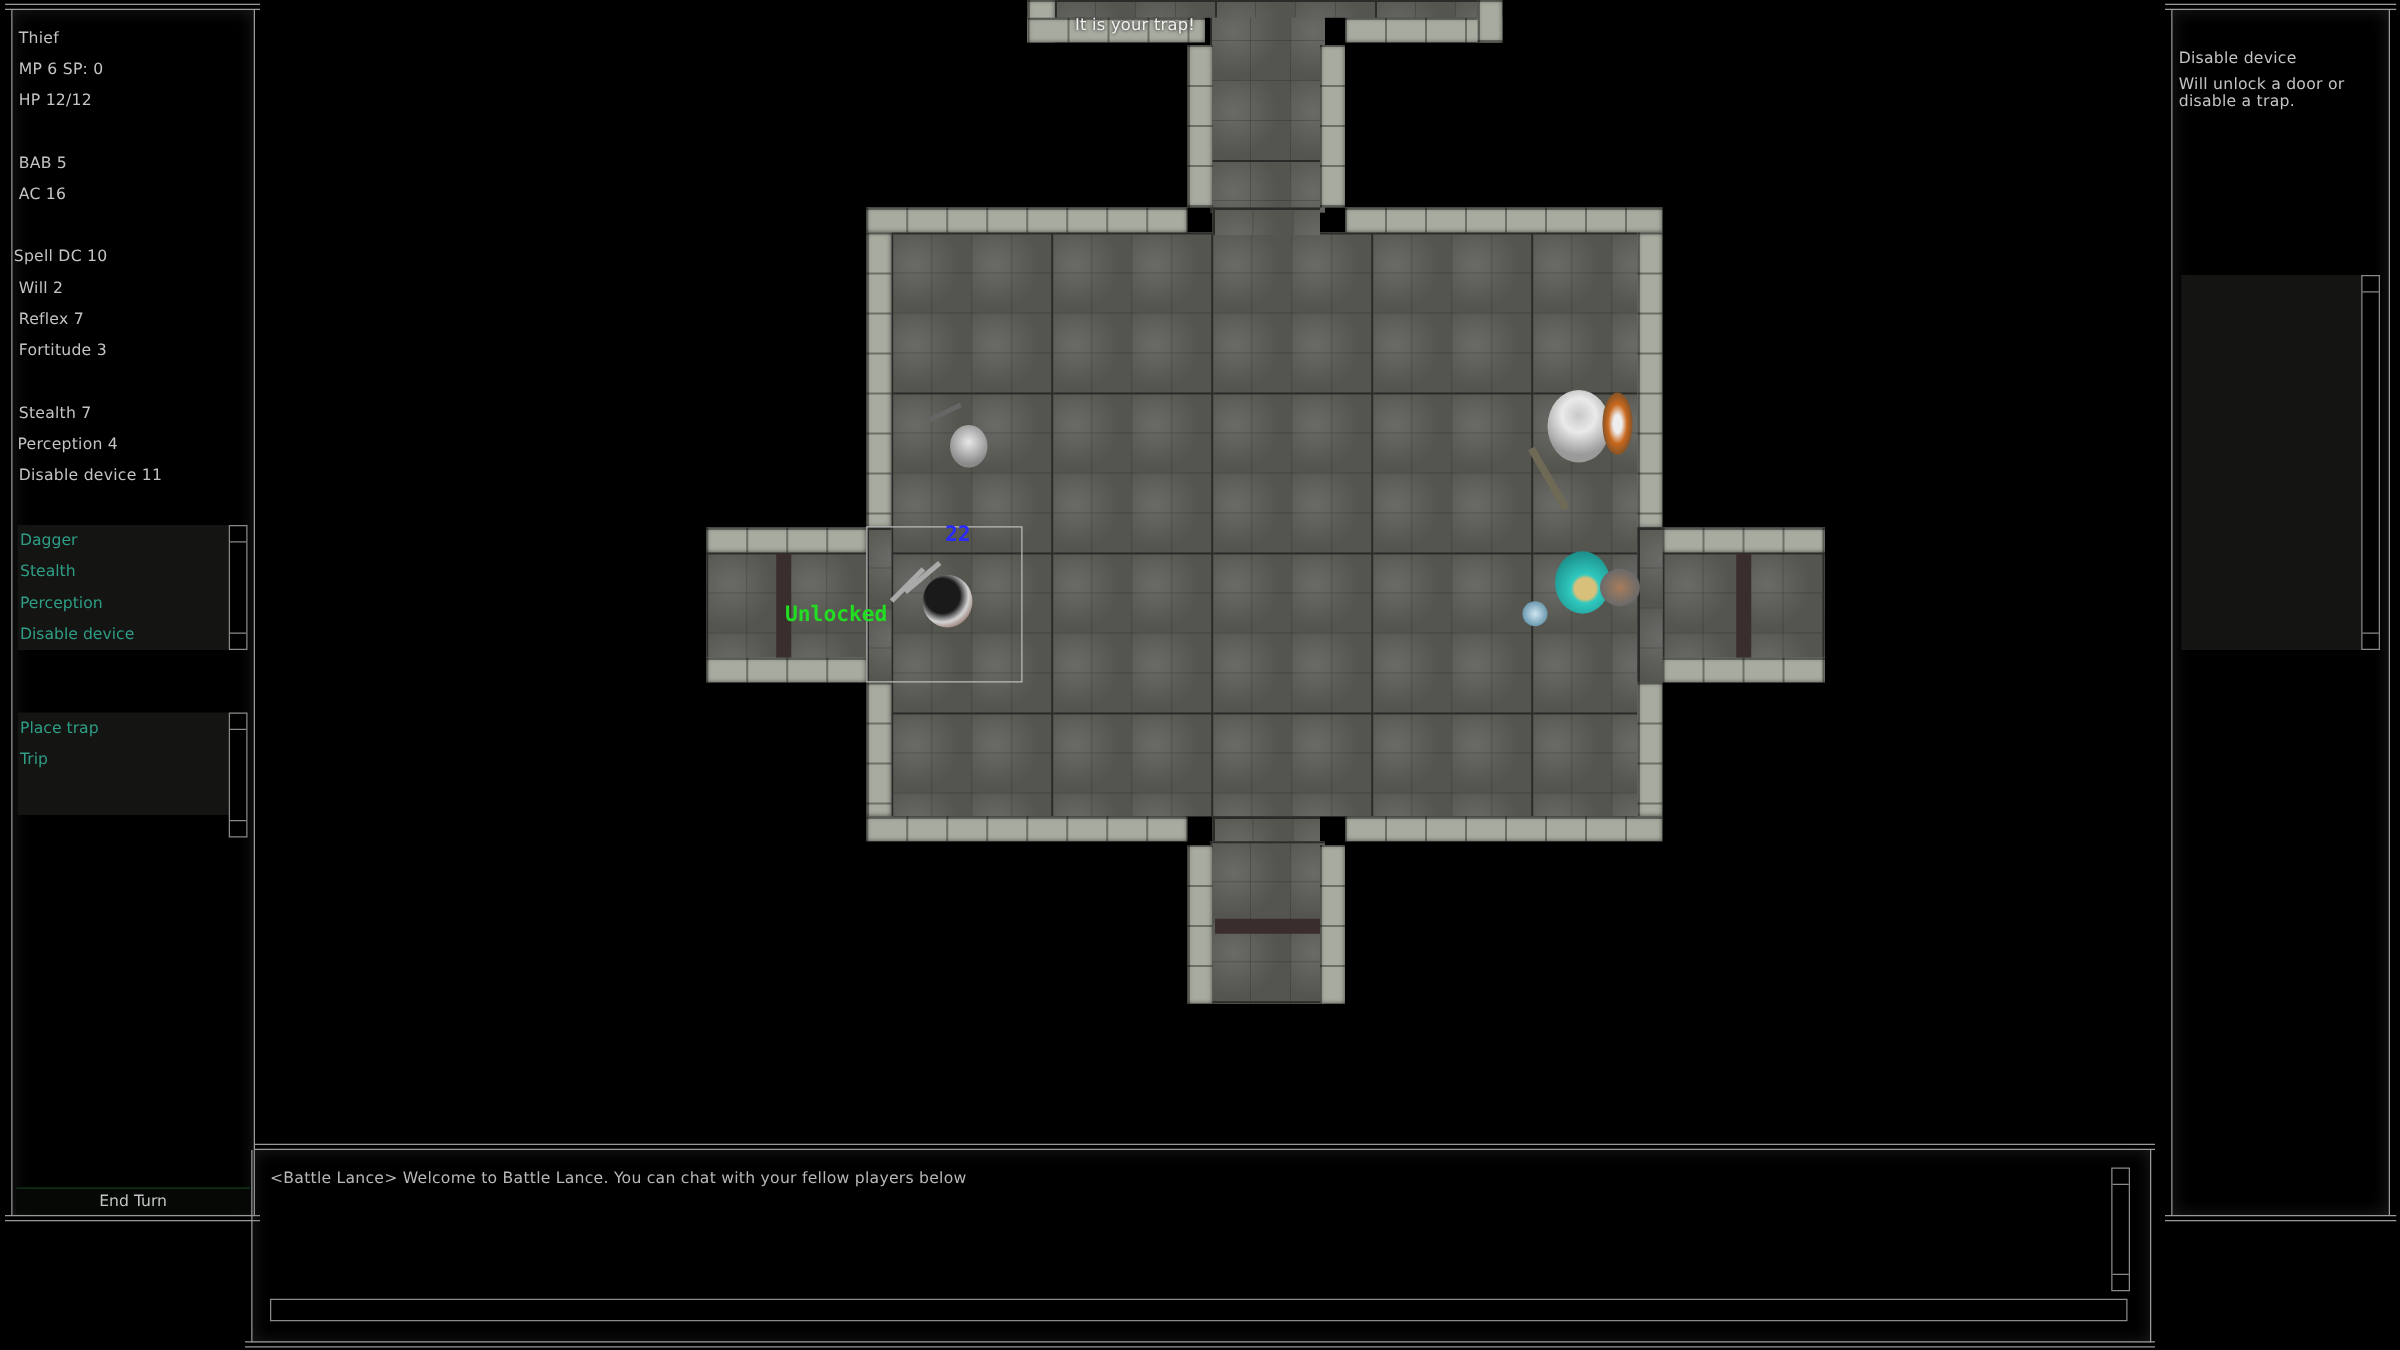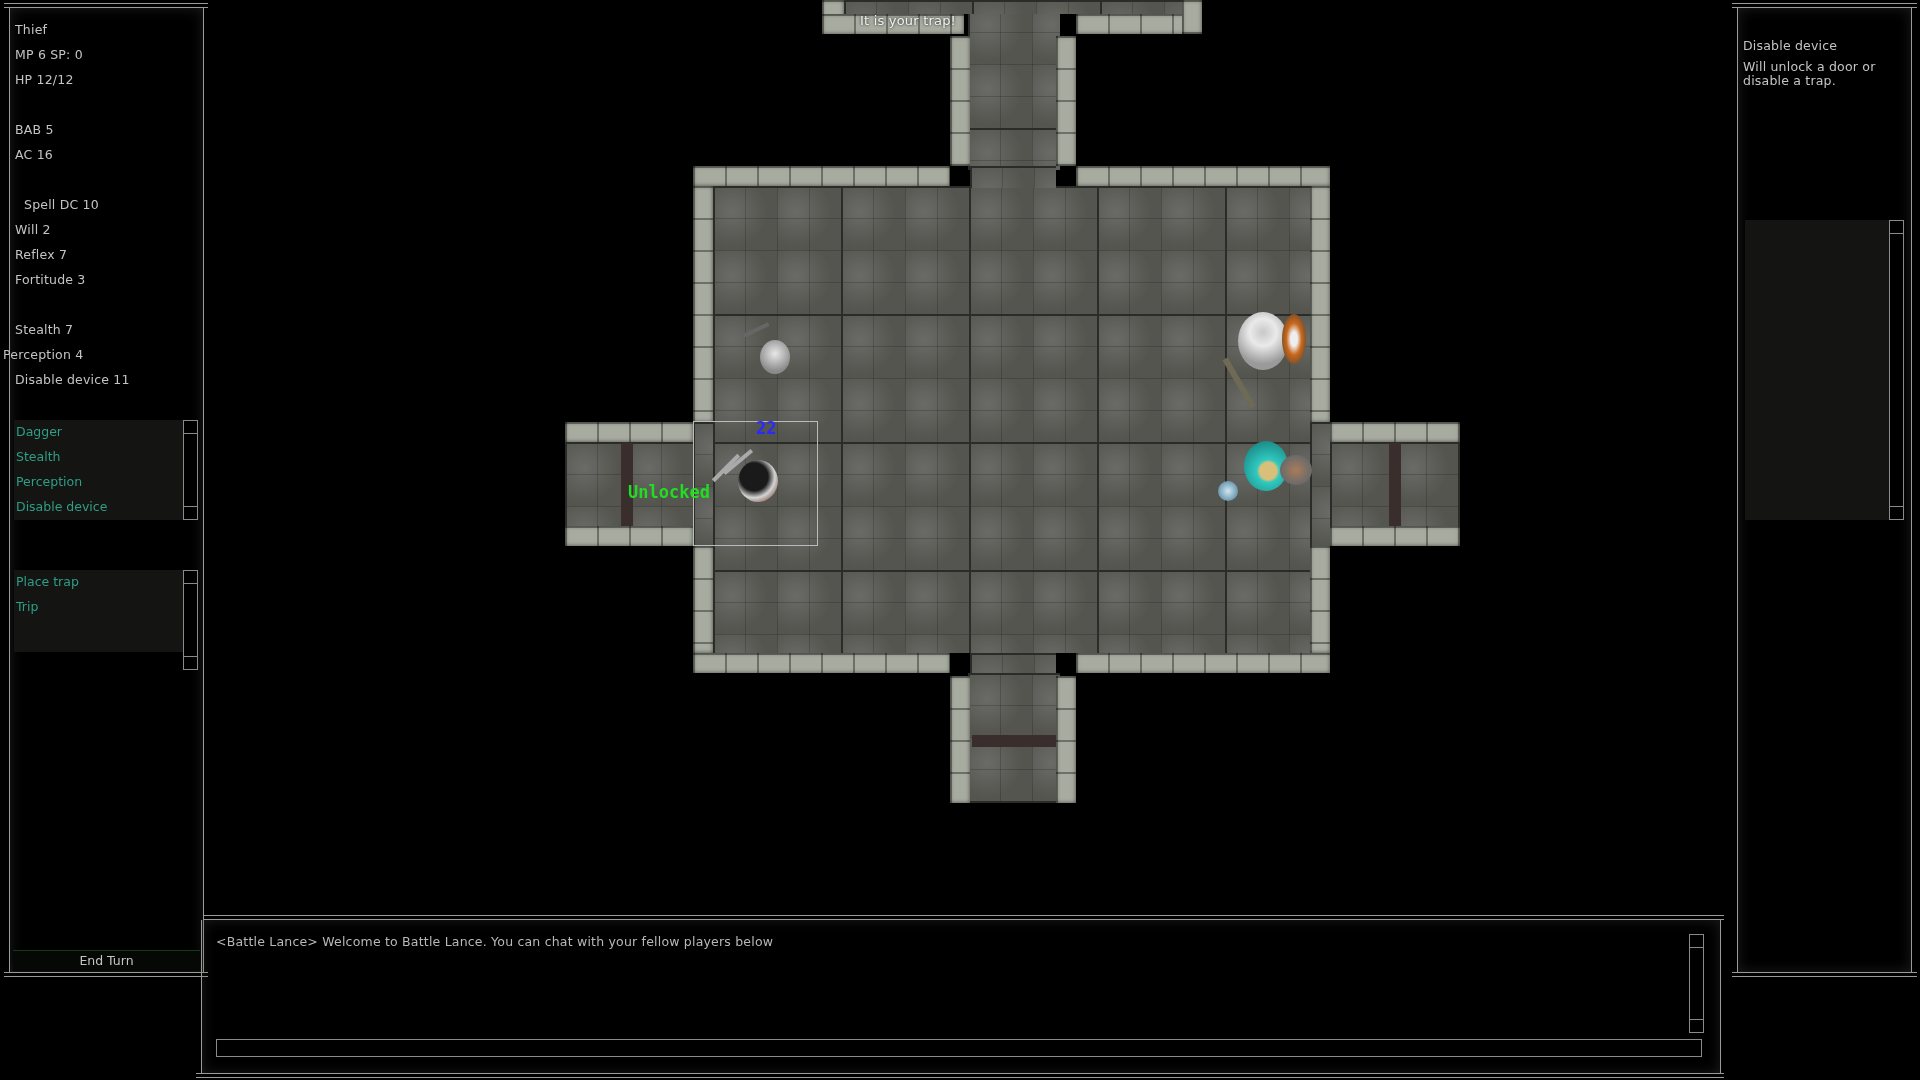--- a/index.html
+++ b/index.html
@@ -107,27 +107,27 @@
   <div class="cap" style="left:4px;top:972px;width:204px;"></div>
 
   <div id="stats">
       <div class="txt" style="left: 15px; top: 22px;">Thief</div>
       <div class="txt" style="left: 15px; top: 47px;">MP 6 SP: 0</div>
       <div class="txt" style="left: 15px; top: 72px;">HP 12/12</div>
       <div class="txt" style="left: 15px; top: 97px;"></div>
       <div class="txt" style="left: 15px; top: 122px;">BAB 5</div>
       <div class="txt" style="left: 15px; top: 147px;">AC 16</div>
       <div class="txt" style="left: 15px; top: 172px;"></div>
-      <div class="txt" style="left: 24px; top: 197px;">Spell DC 10</div>
+      <div class="txt" style="left: 11px; top: 197px;">Spell DC 10</div>
       <div class="txt" style="left: 15px; top: 222px;">Will 2</div>
       <div class="txt" style="left: 15px; top: 247px;">Reflex 7</div>
       <div class="txt" style="left: 15px; top: 272px;">Fortitude 3</div>
       <div class="txt" style="left: 15px; top: 297px;"></div>
       <div class="txt" style="left: 15px; top: 322px;">Stealth 7</div>
-      <div class="txt" style="left: 3px; top: 347px;">Perception 4</div>
+      <div class="txt" style="left: 14px; top: 347px;">Perception 4</div>
       <div class="txt" style="left: 15px; top: 372px;">Disable device 11</div>
     </div>
 
   <div class="listbox" style="left:14px;top:420px;width:184px;height:100px;">
     <div class="listitem" style="top:4px;">Dagger</div>
     <div class="listitem" style="top:29px;">Stealth</div>
     <div class="listitem" style="top:54px;">Perception</div>
     <div class="listitem" style="top:79px;">Disable device</div>
     <div class="sb" style="left:169px;top:0;height:98px;">
       <div class="up"></div>

